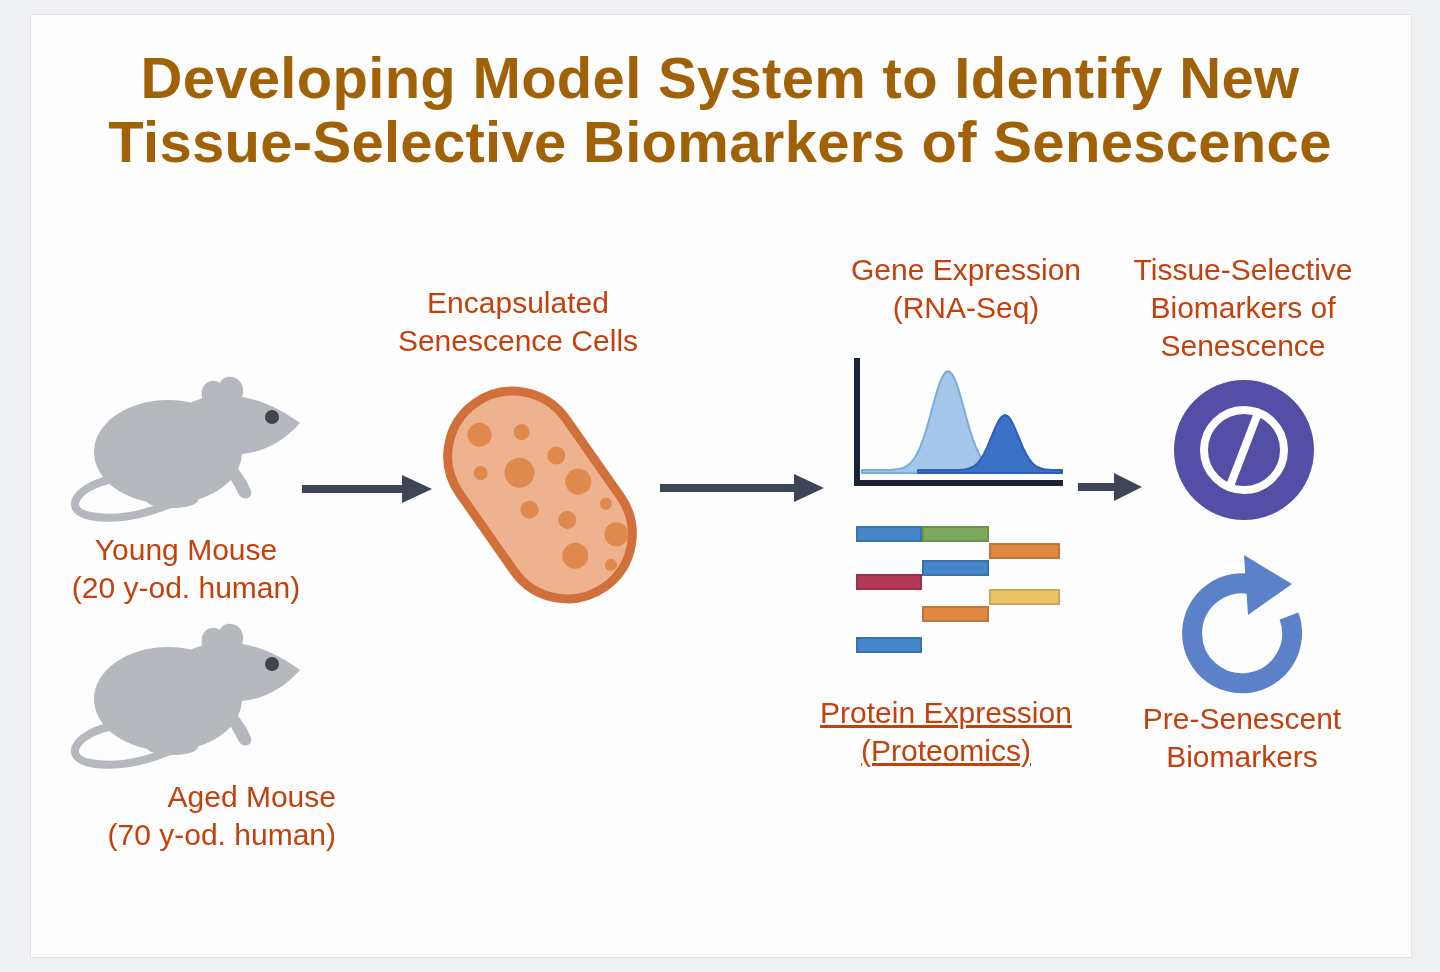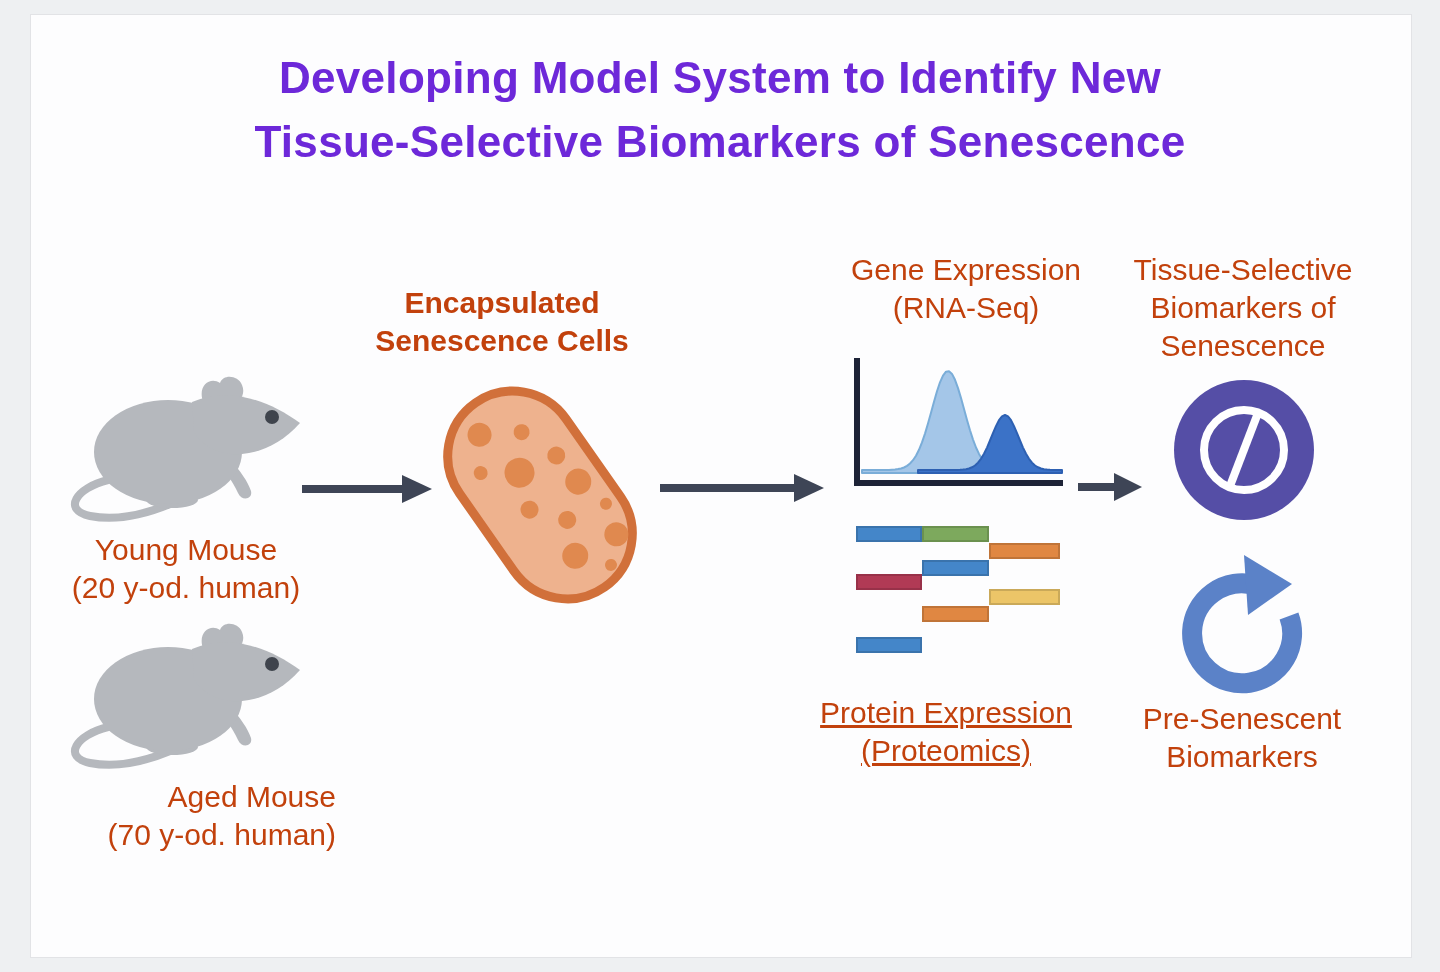--- a/index.html
+++ b/index.html
@@ -12,22 +12,22 @@
   .card{
     position:absolute;
     left:30px; top:14px; right:28px; bottom:14px;
     background:#fdfdfe;
     border:1px solid #e2e3e6;
   }
   .abs{position:absolute;}
   .title{
     left:70px; top:46px; width:1300px;
     text-align:center;
-    color:#6d28d9;
-    font-size:44px;
+    color:#a16207;
+    font-size:58px;
     font-weight:bold;
     line-height:64px;
     letter-spacing:0.3px;
   }
   .title span{display:block;}
   .label{
     color:#c2410c;
     font-size:30px;
     line-height:38px;
     text-align:center;
@@ -77,21 +77,21 @@
 <div class="abs label" style="left:36px; top:778px; width:300px;text-align:right;">
   <span>Aged Mouse</span>
   <span>(70 y-od. human)</span>
 </div>
 
 <svg class="abs" style="left:300px; top:473px;" width="134" height="32" viewBox="0 0 134 32">
   <line x1="2" y1="16" x2="104" y2="16" stroke-width="8" stroke="#3e4556"></line>
   <polygon points="102,2 102,30 132,16" fill="#3e4556"></polygon>
 </svg>
 
-<div class="abs label" style="left:372px; top:284px; width:260px;font-weight:bold;">
+<div class="abs label" style="left:388px; top:284px; width:260px;">
   <span>Encapsulated</span>
   <span>Senescence Cells</span>
 </div>
 
 <svg class="abs" style="left:430px; top:375px;" width="220" height="240" viewBox="0 0 220 240">
   <g transform="rotate(-35 110 120)">
     <rect x="45" y="7.5" width="130" height="225" rx="65" stroke="#d1703a" stroke-width="9" fill="#eeb28e"></rect>
     <g fill="#e0894f">
       <circle cx="95" cy="36" r="12"></circle>
       <circle cx="131" cy="58" r="8"></circle>

